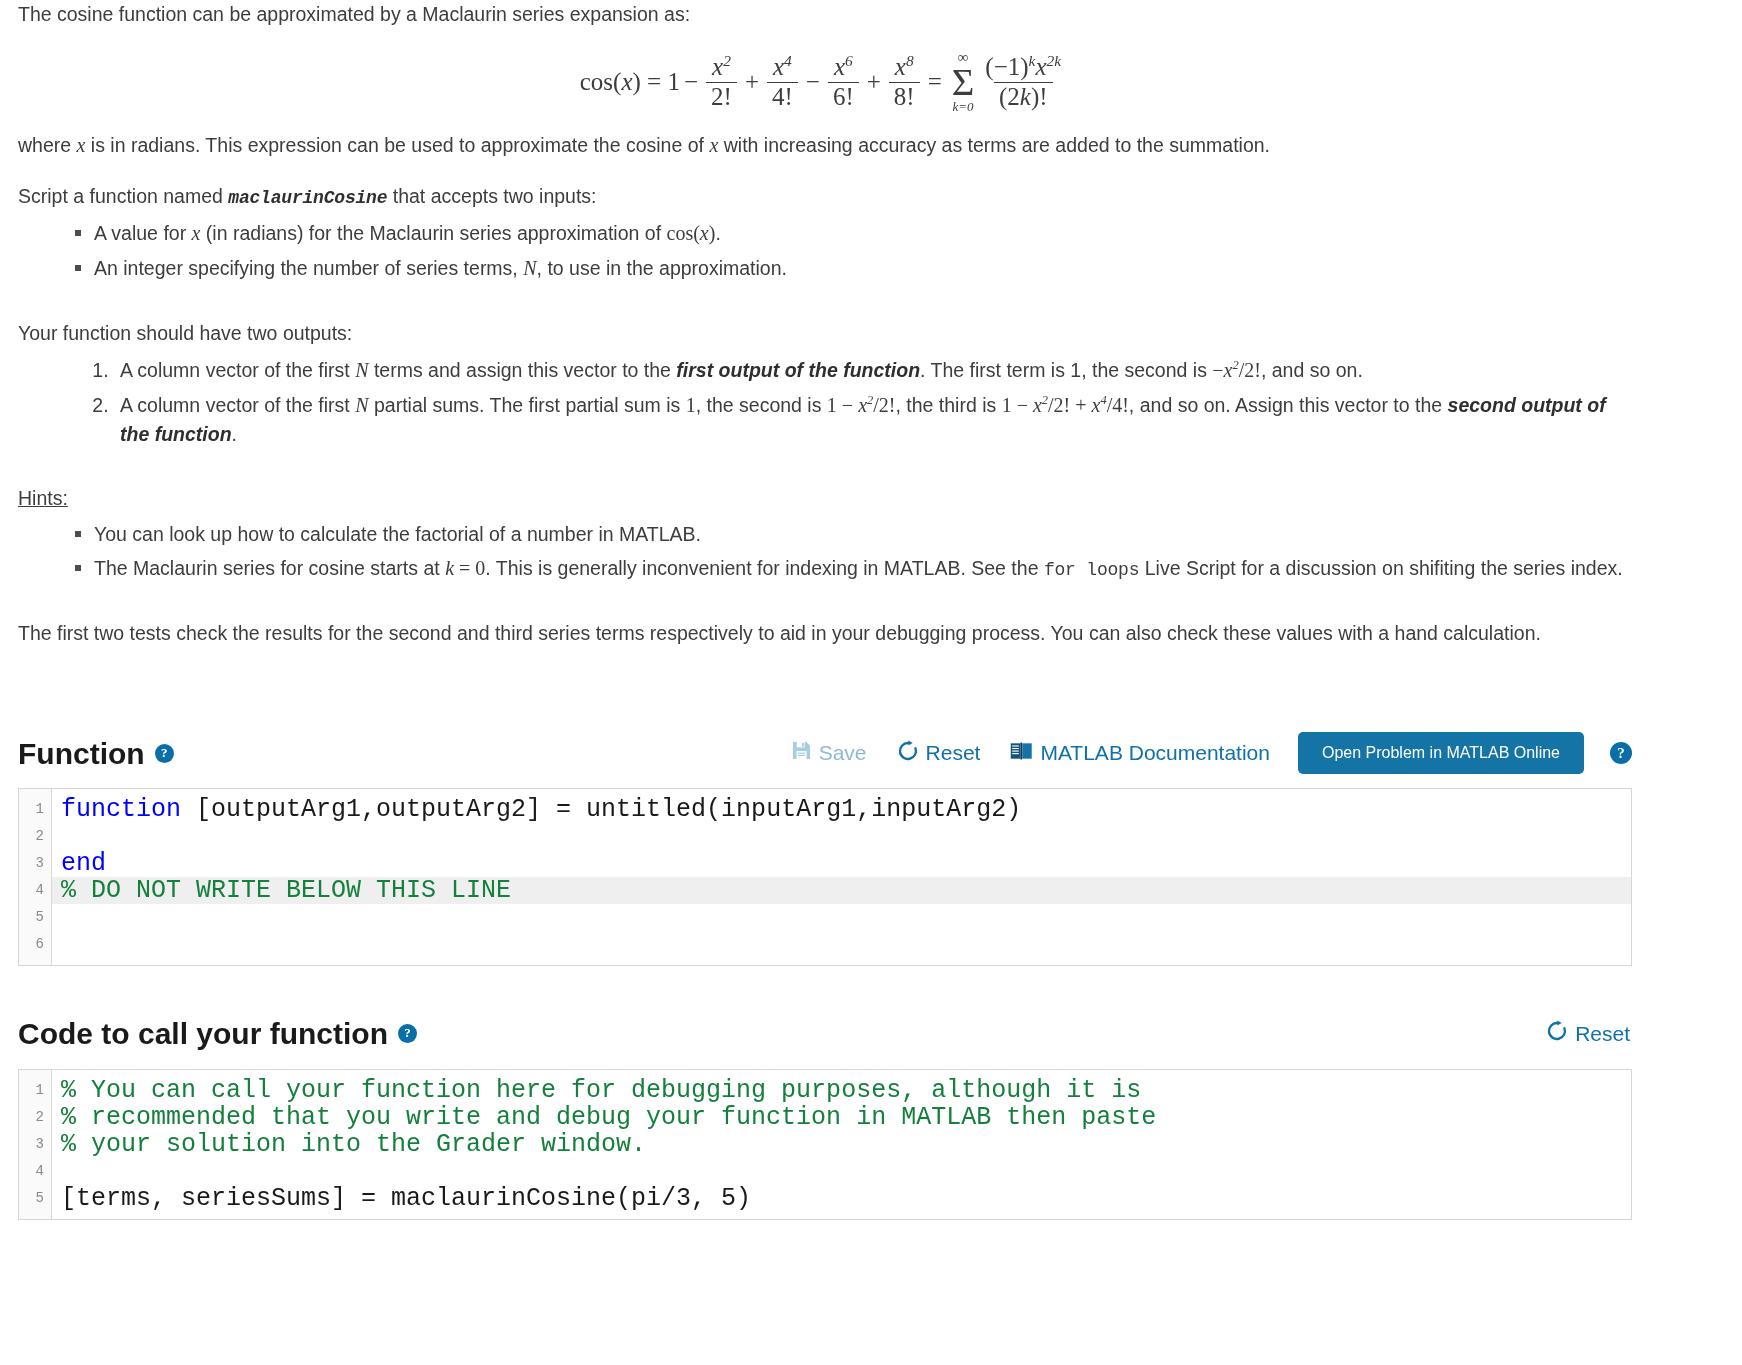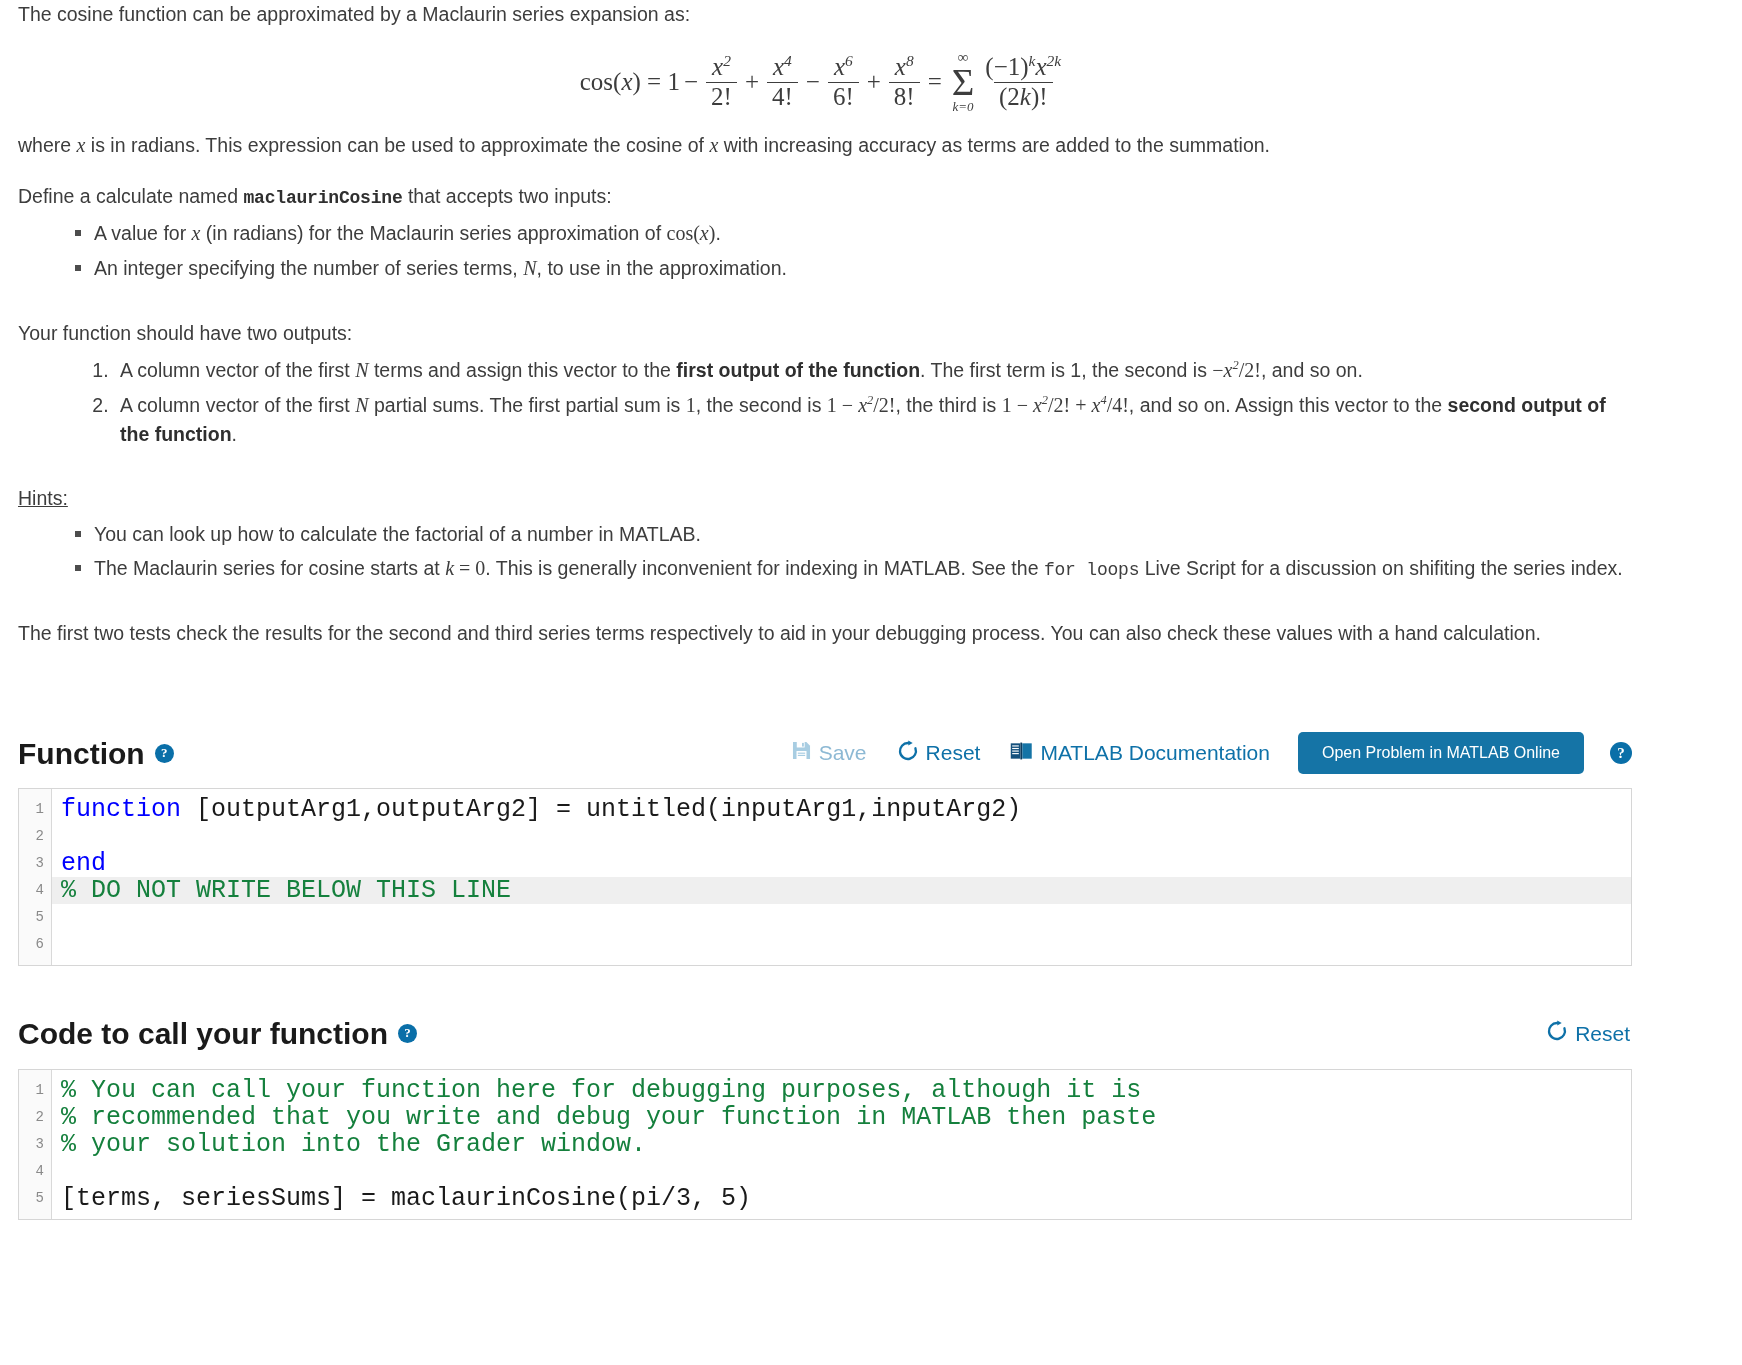--- a/index.html
+++ b/index.html
@@ -19,21 +19,21 @@
   
   .stmt { color: #3d3d3d; font-size: 19.5px; }
   .stmt p { margin: 0 0 8px 0; }
   .gap-sm { height: 14px; }
   .gap-md { height: 30px; }
   .gap-lg { height: 46px; }
 
   .mono { font-family: "Liberation Mono", monospace; font-size: 18px; color: #3d3d3d; letter-spacing: -0.2px;}
   .mathvar { font-family: "Liberation Serif", serif; font-style: italic; font-size: 20px; }
   .mathup { font-family: "Liberation Serif", serif; font-size: 20px; font-style: normal; margin-top: 36px; }
-  .bold { font-weight: bold; color: #2f2f2f; }
+  .bold { font-weight: bold; color: #2f2f2f; font-style: italic; }
 
   ul.bul { margin: 6px 0 0 0; padding-left: 76px; list-style: none; }
   ul.bul > li { position: relative; margin: 0 0 6px 0; }
   ul.bul > li:before {
     content: ""; position: absolute; left: -19px; top: 11px;
     width: 6px; height: 6px; background: #4d4d4d;
   }
   ol.num { margin: 6px 0 0 0; padding-left: 96px; }
   ol.num > li { margin: 0 0 6px 0; padding-left: 6px; }
 
@@ -159,21 +159,21 @@
       </span>
     </div>
 
     <p>
       <span>where </span><span class="mathvar">x</span><span> is in radians. This expression can be used to approximate the cosine of </span><span class="mathvar">x</span><span> with increasing accuracy as terms are added to the summation.</span>
     </p>
 
     <div class="gap-sm"></div>
 
     <p>
-      <span>Define a calculate named </span><span class="mono bold">maclaurinCosine</span><span> that accepts two inputs:</span>
+      <span>Script a function named </span><span class="mono bold">maclaurinCosine</span><span> that accepts two inputs:</span>
     </p>
 
     <ul class="bul">
       <li>
         <span>A value for </span><span class="mathvar">x</span><span> (in radians) for the Maclaurin series approximation of </span><span class="mathup">cos(<span class="mathvar">x</span>)</span><span>.</span>
       </li>
       <li>
         <span>An integer specifying the number of series terms, </span><span class="mathvar">N</span><span>, to use in the approximation.</span>
       </li>
     </ul>

